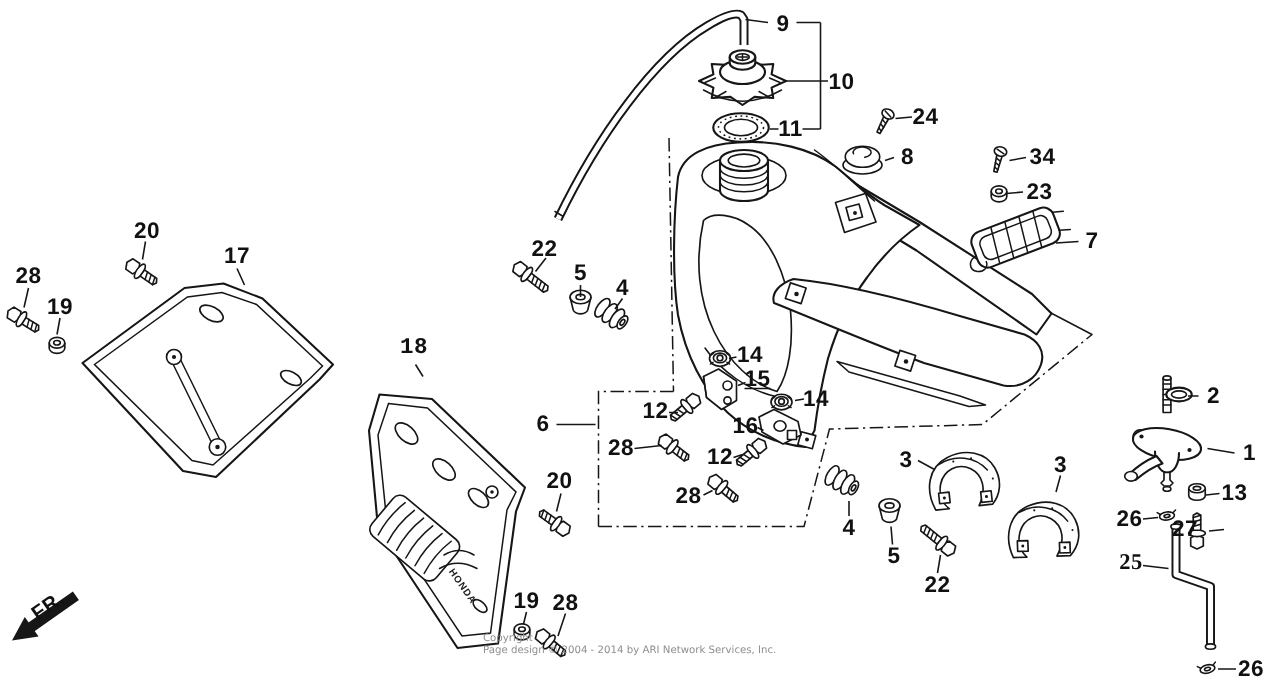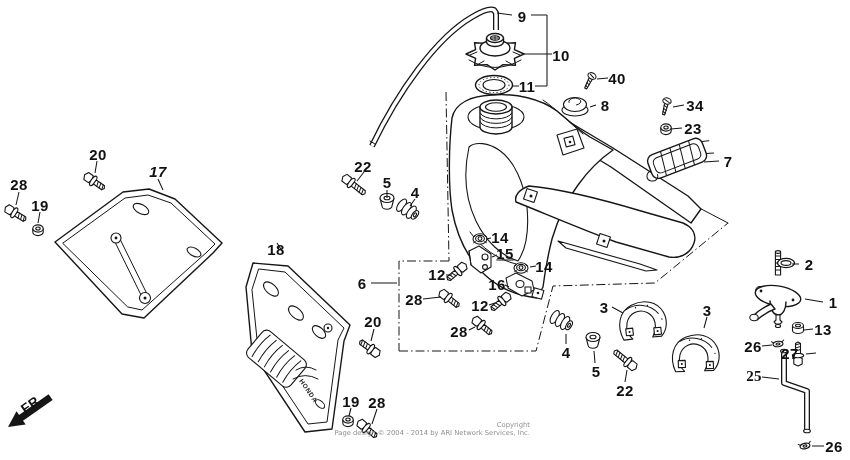--- a/index.html
+++ b/index.html
@@ -12,21 +12,21 @@
   .ld {fill:none;stroke:#161616;stroke-width:1.05;}
   .ph {fill:none;stroke:#161616;stroke-width:1;stroke-dasharray:9 3 1.5 3;}
   .blk{fill:#161616;stroke:none;}
   .dots{fill:none;stroke:#161616;stroke-width:1;stroke-dasharray:1.2 2.4;}
   .tube-o{fill:none;stroke:#161616;stroke-width:6;stroke-linejoin:round;}
   .tube-i{fill:none;stroke:#fff;stroke-width:3.4;stroke-linejoin:round;}
   .frtext{font:bold 13.5px "Liberation Sans",sans-serif;fill:#111;stroke:none;letter-spacing:.5px;}
   .brand{font:bold 6.5px "Liberation Sans",sans-serif;fill:#222;stroke:none;letter-spacing:.6px;}
   .callout{position:absolute;transform:translate(-50%,-50%);font:bold 15px "Liberation Sans",sans-serif;
            color:#111;letter-spacing:.3px;cursor:pointer;user-select:none;line-height:1;}
-  .copyright{position:absolute;left:322px;top:421px;width:208px;text-align:right;
+  .copyright{position:absolute;left:322px;top:421px;width:208px;text-align:left;
              font:6.8px/1.18 "DejaVu Sans",sans-serif;color:#8f8f8f;}
 </style>
 </head>
 <body>
 
 <div class="stage">
 
 <svg width="850" height="460" viewBox="0 0 850 460">
   <defs>
     <g id="bolt">
@@ -278,33 +278,33 @@
     <polygon class="blk" points="0,0 16,-8 16,8"></polygon>
     <rect class="blk" x="15" y="-3.5" width="37" height="7"></rect>
   </g>
   <text class="frtext" transform="translate(25,414) rotate(-35)">FR.</text>
 </svg>
 
 <div style="position:absolute;left:0;top:0;width:850px;height:460px;">
       <div class="callout" style="left: 522px; top: 16px;">9</div>
       <div class="callout" style="left: 561px; top: 55px; text-align: right;">10</div>
       <div class="callout" style="left: 527px; top: 86px;">11</div>
-      <div class="callout" style="left: 617px; top: 78px;">40</div>
+      <div class="callout" style="left: 617px; top: 78px;">24</div>
       <div class="callout" style="left: 605px; top: 105px;">8</div>
       <div class="callout" style="left: 695px; top: 105px;">34</div>
       <div class="callout" style="left: 693px; top: 128px;">23</div>
       <div class="callout" style="left: 728px; top: 161px;">7</div>
       <div class="callout" style="left: 98px; top: 154px;">20</div>
-      <div class="callout" style="left: 158px; top: 171px; font-style: italic;">17</div>
+      <div class="callout" style="left: 158px; top: 171px;">17</div>
       <div class="callout" style="left: 19px; top: 184px;">28</div>
       <div class="callout" style="left: 40px; top: 205px;">19</div>
       <div class="callout" style="left: 363px; top: 166px;">22</div>
       <div class="callout" style="left: 387px; top: 182px;">5</div>
       <div class="callout" style="left: 415px; top: 192px;">4</div>
-      <div class="callout" style="left: 276px; top: 249px;">18</div>
+      <div class="callout" style="left: 276px; top: 232px; font-family: Liberation Mono, monospace;">18</div>
       <div class="callout" style="left: 500px; top: 237px;">14</div>
       <div class="callout" style="left: 505px; top: 253px; text-decoration: underline;">15</div>
       <div class="callout" style="left: 437px; top: 274px;">12</div>
       <div class="callout" style="left: 544px; top: 266px;">14</div>
       <div class="callout" style="left: 362px; top: 283px;">6</div>
       <div class="callout" style="left: 497px; top: 284px;">16</div>
       <div class="callout" style="left: 414px; top: 299px;">28</div>
       <div class="callout" style="left: 480px; top: 305px;">12</div>
       <div class="callout" style="left: 373px; top: 321px;">20</div>
       <div class="callout" style="left: 459px; top: 331px;">28</div>

